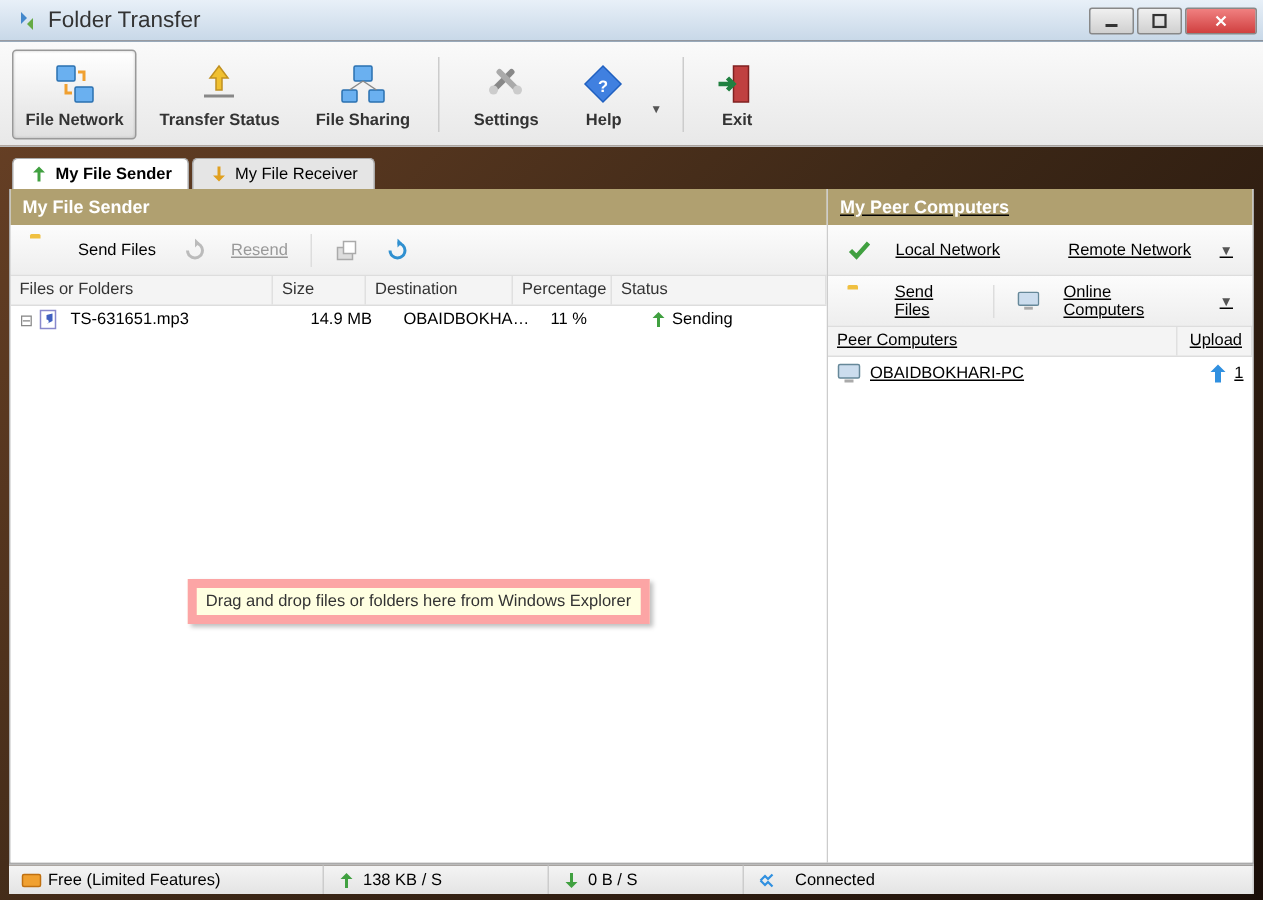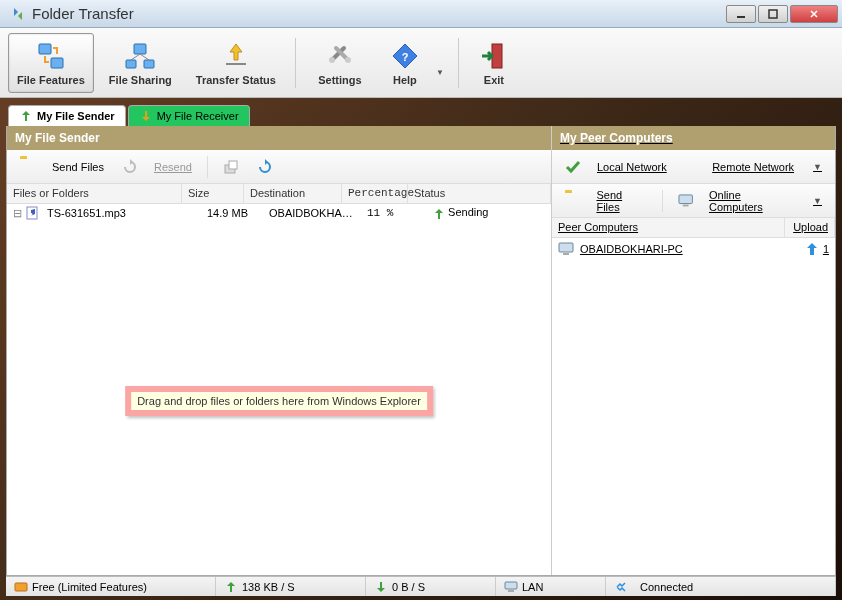--- a/index.html
+++ b/index.html
@@ -22,21 +22,21 @@
 .toolbar { height: 70px; background: linear-gradient(#fafafa, #e8e8e8); border-bottom: 1px solid #bbb; display: flex; align-items: center; padding: 4px 8px; gap: 6px; }
 .tb-btn { display: flex; flex-direction: column; align-items: center; justify-content: center; padding: 4px 8px; border: 1px solid transparent; border-radius: 3px; cursor: pointer; min-width: 68px; height: 60px; }
 .tb-btn.active { border: 1px solid #999; background: linear-gradient(#fff, #e0e0e0); box-shadow: inset 0 0 2px rgba(0,0,0,0.2); }
 .tb-btn .icon { width: 32px; height: 32px; display: flex; align-items: center; justify-content: center; }
 .tb-btn .label { font-weight: bold; color: #333; margin-top: 2px; white-space: nowrap; }
 .tb-sep { width: 1px; height: 50px; background: #ccc; margin: 0 4px; }
 .tb-arrow { width: 12px; font-size: 8px; color: #555; padding-top: 20px; cursor: pointer; }
 
 
 .tabbar { height: 24px; background: transparent; display: flex; align-items: flex-end; padding: 0 8px; margin-top: 4px; }
-.tab { display: flex; align-items: center; gap: 4px; padding: 3px 10px; border: 1px solid #aaa; border-bottom: none; border-radius: 4px 4px 0 0; background: #22c55e; margin-right: 2px; cursor: pointer; }
+.tab { display: flex; align-items: center; gap: 4px; padding: 3px 10px; border: 1px solid #aaa; border-bottom: none; border-radius: 4px 4px 0 0; background: #e5e5e5; margin-right: 2px; cursor: pointer; }
 .tab.active { background: #fff; font-weight: bold; }
 .tab .icon { width: 14px; height: 14px; }
 
 
 .main { flex: 1; display: flex; background: #fff; border: 1px solid #aaa; margin: 0 6px; border-top: none; overflow: hidden; }
 .left-pane { flex: 1; display: flex; flex-direction: column; border-right: 1px solid #ccc; }
 .right-pane { width: 283px; display: flex; flex-direction: column; text-decoration: underline; }
 
 .pane-header { height: 24px; background: #b0a070; color: #fff; font-weight: bold; display: flex; align-items: center; padding: 0 8px; font-size: 12px; }
 
@@ -63,21 +63,21 @@
 .peer-header .col { padding: 3px 6px; border-right: 1px solid #e0e0e0; }
 .peer-row { display: flex; align-items: center; padding: 3px 6px; height: 22px; }
 .peer-row .pc-icon { width: 16px; height: 16px; margin-right: 6px; }
 
 
 .statusbar { height: 20px; background: linear-gradient(#f4f4f4, #e4e4e4); border-top: 1px solid #bbb; display: flex; align-items: center; margin: 0 6px 4px 6px; }
 .status-cell { display: flex; align-items: center; gap: 4px; padding: 0 8px; border-right: 1px solid #ccc; height: 100%; }
 .status-cell.wide { flex: 1; gap: 12px; }
 .status-icon { width: 14px; height: 14px; }
 
-.c-files { width: 175px; } .c-size { width: 62px; } .c-dest { width: 98px; } .c-pct { width: 66px; font-family: Liberation Mono, monospace; } .c-status { flex: 1; }
+.c-files { width: 175px; } .c-size { width: 62px; } .c-dest { width: 98px; } .c-pct { width: 66px; } .c-status { flex: 1; }
 .pc-col-name { flex: 1; } .pc-col-up { width: 50px; text-align: right; }
 
 .chevron { font-size: 9px; color: #555; margin-left: 3px; }
 .check-icon svg { fill: #4a0; }
 .folder-shape { width: 16px; height: 12px; background: #f0c040; border-radius: 1px; position: relative; }
 .folder-shape::before { content: ''; position: absolute; top: -3px; left: 0; width: 7px; height: 3px; background: #f0c040; border-radius: 1px 1px 0 0; }
 </style>
 </head>
 <body>
 
@@ -113,41 +113,41 @@
   <div class="toolbar">
     <div class="tb-btn active">
       <span class="icon">
         <svg width="32" height="32" viewBox="0 0 32 32">
             <rect x="4" y="4" width="12" height="10" rx="1" fill="#6ab0f0" stroke="#2a70b0"></rect>
             <rect x="16" y="18" width="12" height="10" rx="1" fill="#6ab0f0" stroke="#2a70b0"></rect>
             <path d="M10 16 L10 22 L14 22" stroke="#f0a030" stroke-width="2" fill="none"></path>
             <path d="M22 14 L22 8 L18 8" stroke="#f0a030" stroke-width="2" fill="none"></path>
           </svg>
       </span>
-      <span class="label">File Features</span>
+      <span class="label">File Network</span>
+    </div>
+    <div class="tb-btn">
+      <span class="icon">
+        <svg width="32" height="32" viewBox="0 0 32 32">
+            <path d="M16 4 L22 12 L18 12 L18 20 L14 20 L14 12 L10 12 Z" fill="#f0c030" stroke="#c09020"></path>
+            <path d="M6 24 L26 24" stroke="#888" stroke-width="2"></path>
+          </svg>
+      </span>
+      <span class="label">Transfer Status</span>
     </div>
     <div class="tb-btn">
       <span class="icon">
         <svg width="32" height="32" viewBox="0 0 32 32">
             <rect x="10" y="4" width="12" height="10" rx="1" fill="#6ab0f0" stroke="#2a70b0"></rect>
             <rect x="2" y="20" width="10" height="8" rx="1" fill="#6ab0f0" stroke="#2a70b0"></rect>
             <rect x="20" y="20" width="10" height="8" rx="1" fill="#6ab0f0" stroke="#2a70b0"></rect>
             <path d="M16 14 L7 20 M16 14 L25 20" stroke="#888" stroke-width="1"></path>
           </svg>
       </span>
       <span class="label">File Sharing</span>
-    </div>
-    <div class="tb-btn">
-      <span class="icon">
-        <svg width="32" height="32" viewBox="0 0 32 32">
-            <path d="M16 4 L22 12 L18 12 L18 20 L14 20 L14 12 L10 12 Z" fill="#f0c030" stroke="#c09020"></path>
-            <path d="M6 24 L26 24" stroke="#888" stroke-width="2"></path>
-          </svg>
-      </span>
-      <span class="label">Transfer Status</span>
     </div>
     <div class="tb-sep"></div>
     <div class="tb-btn">
       <span class="icon">
         <svg width="32" height="32" viewBox="0 0 32 32">
             <path d="M8 20 L20 8" stroke="#888" stroke-width="4" stroke-linecap="round"></path>
             <path d="M24 20 L12 8" stroke="#aaa" stroke-width="4" stroke-linecap="round"></path>
             <circle cx="8" cy="20" r="3" fill="#ccc"></circle>
             <circle cx="24" cy="20" r="3" fill="#ccc"></circle>
           </svg>
@@ -314,27 +314,20 @@
             <path d="M7 2 L11 6 L8 6 L8 12 L6 12 L6 6 L3 6 Z" fill="#40a040"></path>
           </svg></span>
       <span>138 KB / S</span>
     </div>
     <div class="status-cell" style="width:130px">
       <span class="status-icon"><svg viewBox="0 0 14 14">
             <path d="M7 12 L11 8 L8 8 L8 2 L6 2 L6 8 L3 8 Z" fill="#40a040"></path>
           </svg></span>
       <span>0 B / S</span>
     </div>
-    <div class="status-cell" style="width:110px">
-      <span class="status-icon"><svg viewBox="0 0 14 14">
-            <rect x="1" y="2" width="12" height="7" rx="1" fill="#cde" stroke="#689"></rect>
-            <rect x="4" y="10" width="6" height="2" fill="#aaa"></rect>
-          </svg></span>
-      <span>LAN</span>
-    </div>
     <div class="status-cell wide">
       <span class="status-icon"><svg viewBox="0 0 14 14">
             <path d="M3 7 L6 4 L8 6 L11 3 M3 7 L6 10 L8 8 L11 11" stroke="#3090e0" stroke-width="1.5" fill="none"></path>
           </svg></span>
       <span>Connected</span>
     </div>
   </div>
 </div>
 
 </body></html>

